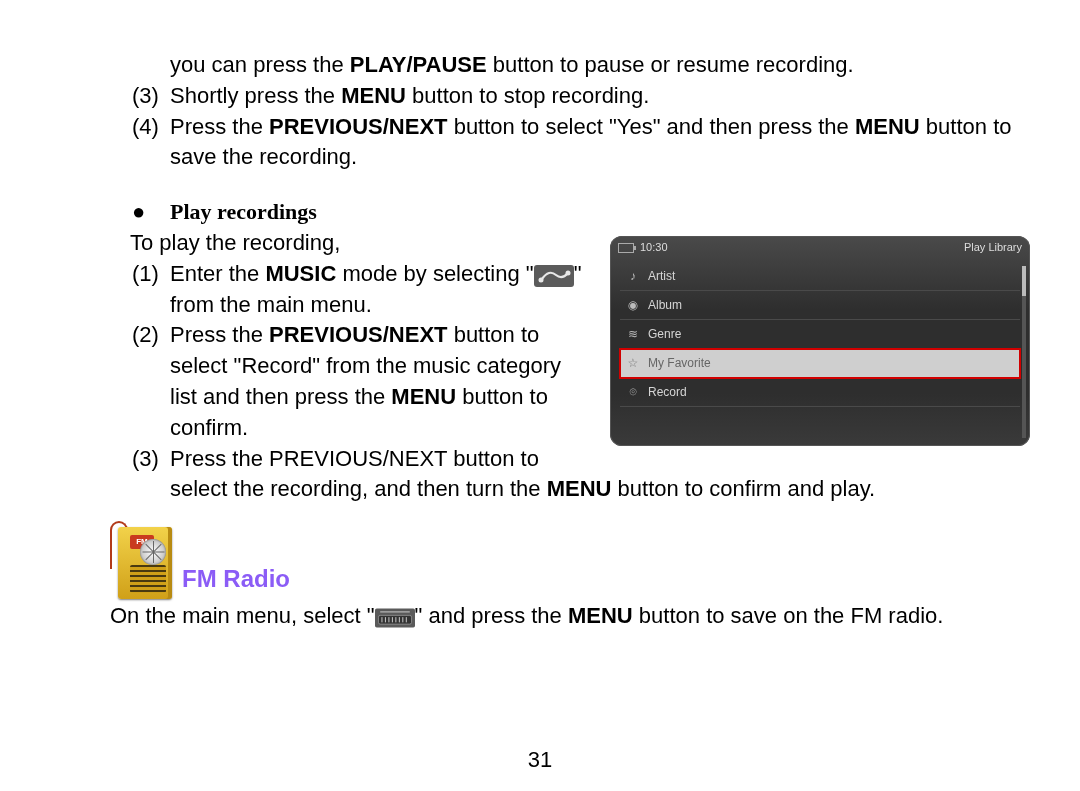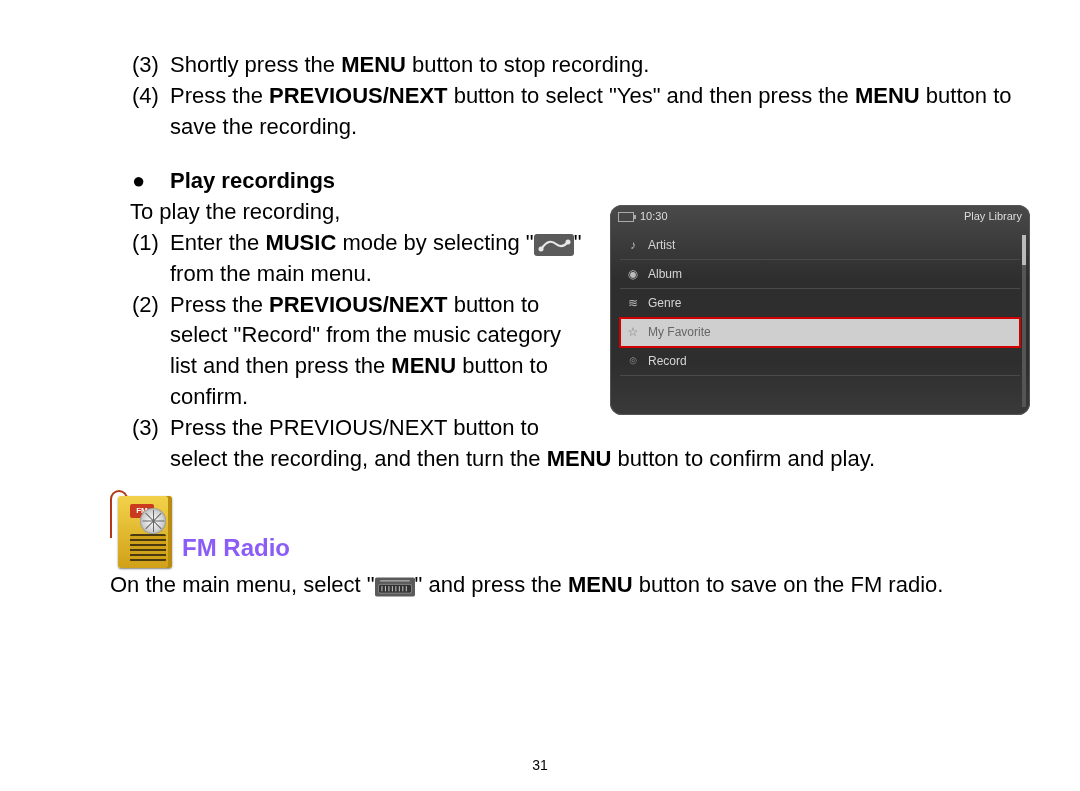--- a/index.html
+++ b/index.html
@@ -26,20 +26,21 @@
   .num {
     display: inline-block;
     width: 38px;
     margin-left: -38px;
   }
   .bold { font-weight: bold; }
   .bullet-head {
     padding-left: 120px;
     margin-top: 24px;
     font-weight: bold;
+    font-family: Liberation Serif, serif;
   }
   .bullet-dot {
     display: inline-block;
     width: 38px;
     margin-left: -38px;
     font-weight: bold;
   }
   .two-col {
     display: flex;
     align-items: flex-start;
@@ -167,30 +168,33 @@
     width: 40px; height: 22px;
     position: relative;
   }
   .inline-icon.music svg, .inline-icon.radio svg { width:100%; height:100%; display:block; }
 
   .page-number {
     position: absolute;
     bottom: 18px;
     left: 0; right: 0;
     text-align: center;
-    font-size: 14px;
+    font-size: 22px;
   }
 </style>
 </head>
 <body>
 
 <div class="page">
 
   <div class="flow">
 
+    <div class="indent-block">
+      <span>you can press the </span><span class="bold">PLAY/PAUSE</span><span> button to pause or resume recording.</span>
+    </div>
     <div class="indent-block">
       <span class="num">(3)</span><span>Shortly press the </span><span class="bold">MENU</span><span> button to stop recording.</span>
     </div>
     <div class="indent-block">
       <span class="num">(4)</span><span>Press the </span><span class="bold">PREVIOUS/NEXT</span><span> button to select "Yes" and then press the </span><span class="bold">MENU</span><span> button to save the recording.</span>
     </div>
 
     <div class="bullet-head">
       <span class="bullet-dot">●</span><span>Play recordings</span>
     </div>

